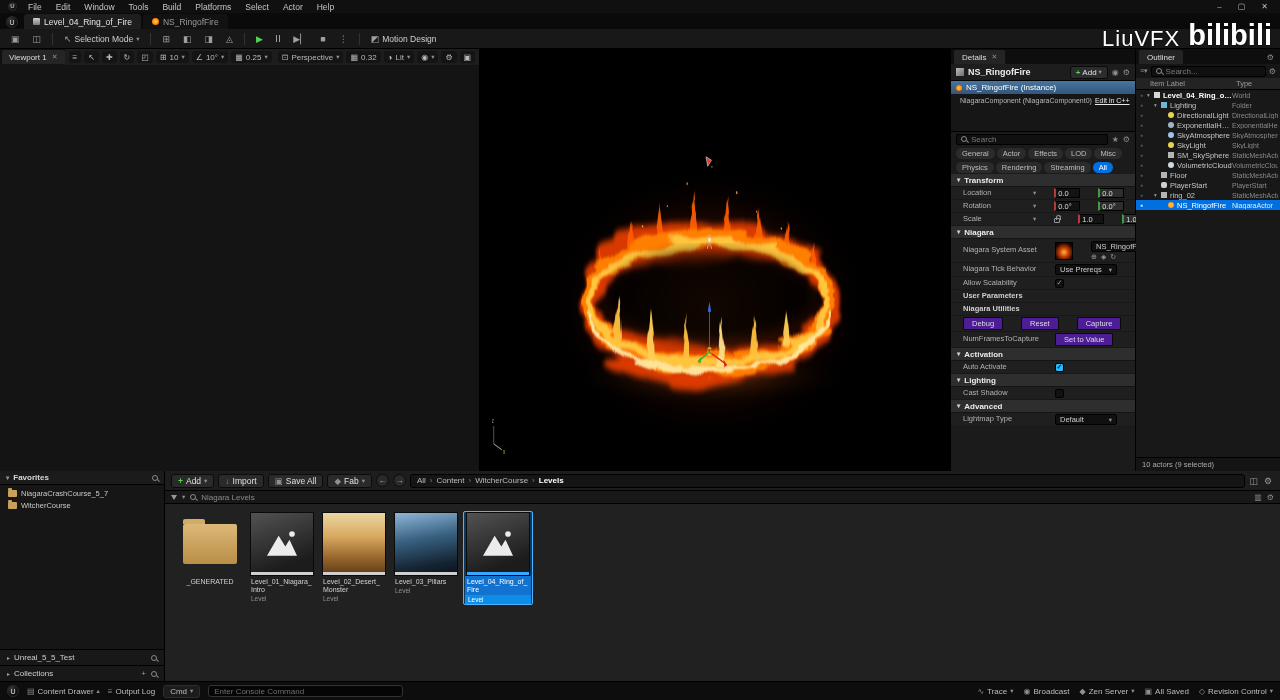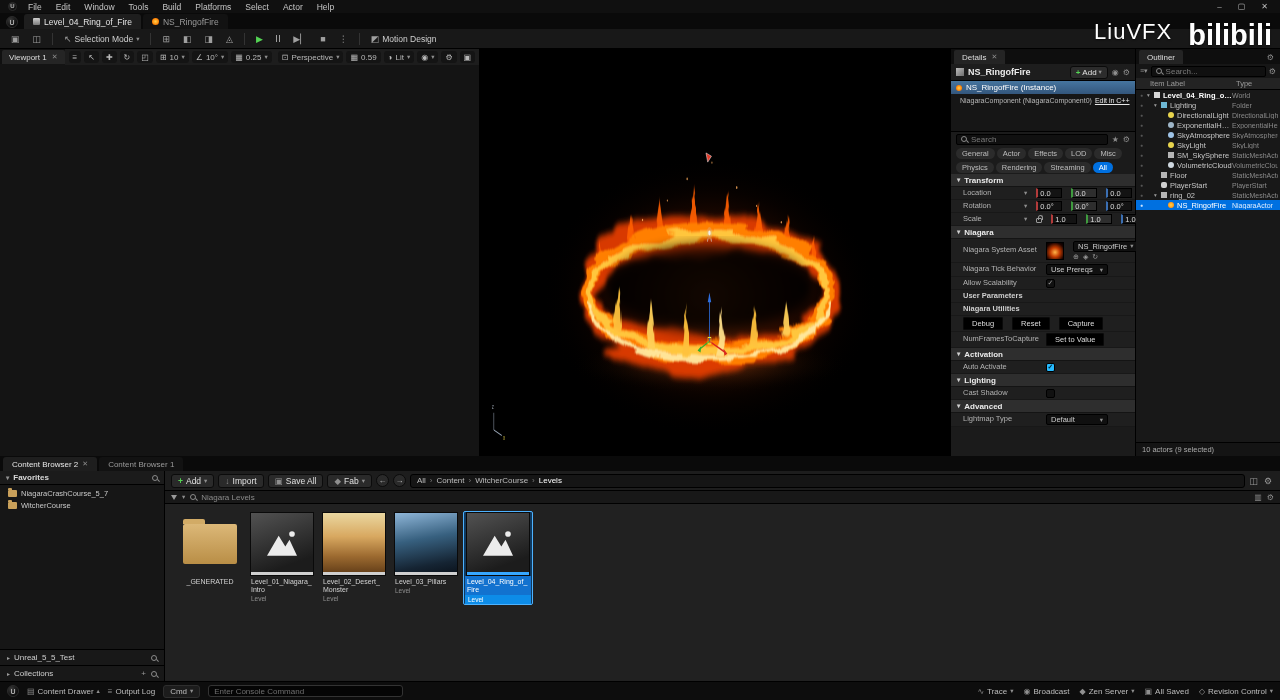--- a/index.html
+++ b/index.html
@@ -55,29 +55,29 @@
 .comp-row .edit{margin-left:auto;color:#e8e8e8;text-decoration:underline;flex:none}
 .d-spacer{flex:none;height:26px;background:#161616;border-bottom:1px solid #000}
 .search-row{flex:none;height:14px;display:flex;align-items:center;gap:4px;padding:0 5px;background:#1b1b1b}
 .search-box{flex:1;height:11px;background:#101010;border:1px solid #000;border-radius:2px;display:flex;align-items:center;gap:4px;padding:0 4px;color:#7a7a7a;overflow:hidden;white-space:nowrap}
 .sr-ic{color:#8a8a8a;font-size:8px;flex:none}
 .filters{flex:none;display:flex;gap:2px;padding:2px 5px 1px}
 .pill{padding:1px 6px;background:#2b2b2b;border-radius:7px;font-size:7.5px;color:#bdbdbd;white-space:nowrap}
 .pill.active{background:var(--accent-blue,#0070e0);color:#fff}
 .sec-header{flex:none;height:13px;background:#2e2e2e;display:flex;align-items:center;gap:4px;padding:0 6px;color:#eaeaea;font-weight:bold;font-size:8px;border-bottom:1px solid #141414}
 .sec-header .caret{color:#cfcfcf}
-.prop-row{flex:none;min-height:13px;display:flex;align-items:center;gap:9px;padding:1px 5px 1px 12px;border-bottom:1px solid #181818;background:#1f1f1f}
+.prop-row{flex:none;min-height:13px;display:flex;align-items:center;gap:18px;padding:1px 5px 1px 12px;border-bottom:1px solid #181818;background:#1f1f1f}
 .prop-label{width:74px;flex:none;color:#b2b2b2;font-size:7.5px;line-height:1.1}
 .prop-label.w-sm{width:52px}
 .num-field{width:26px;height:10px;background:#131313;border:1px solid #000;border-left:2px solid #666;color:#ddd;font-size:7.5px;display:flex;align-items:center;padding-left:2px;flex:none}
 .num-field.mid{background:#2e2e2e}
 .combo{height:11px;background:#101010;border:1px solid #000;border-radius:2px;display:flex;align-items:center;justify-content:space-between;gap:3px;padding:0 4px;color:#ccc;min-width:62px;font-size:7.5px;white-space:nowrap}
 .checkbox{width:9px;height:9px;background:#111;border:1px solid #000;border-radius:2px;display:flex;align-items:center;justify-content:center;font-size:7px;color:#9a9a9a;flex:none}
 .checkbox.checked-blue{background:var(--highlight-blue,#26bbff);color:#05293a;font-weight:bold}
-.dbtn{padding:1px 8px;background:#000000;border:1px solid #0a0a0a;border-radius:1px;color:#ddd;font-size:7.5px;white-space:nowrap}
+.dbtn{padding:1px 8px;background:#4c1d95;border:1px solid #0a0a0a;border-radius:1px;color:#ddd;font-size:7.5px;white-space:nowrap}
 .asset-thumb{width:18px;height:18px;flex:none;border:1px solid #000;background:radial-gradient(circle at 50% 58%,#ffb347 0,#c33b00 38%,#1d0400 78%,#000 100%)}
 .asset-col{display:flex;flex-direction:column;gap:1px}
 .asset-ops{display:flex;gap:4px;color:#9a9a9a;font-size:7px}
 .lock-icon{width:6px;height:5px;border:1px solid #999;border-radius:1px;position:relative;margin-top:3px;flex:none}
 .lock-icon::before{content:"";position:absolute;top:-4px;left:1px;width:3px;height:4px;border:1px solid #999;border-bottom:none;border-radius:3px 3px 0 0}
 .d-fill{flex:1;background:#1b1b1b}
 
 
 .outliner-col{width:144px;flex:none;background:#181818;display:flex;flex-direction:column;font-size:8px;min-height:0}
 .out-search{flex:none;height:14px;display:flex;align-items:center;gap:3px;padding:0 4px;background:#161616}
@@ -115,21 +115,21 @@
 .fav-list{flex:1;padding:2px 0}
 .fav-row{height:12px;display:flex;align-items:center;gap:4px;padding:0 8px;font-size:7.5px;color:#c9c9c9;white-space:nowrap;overflow:hidden}
 .cb-bottom-row{flex:none;height:16px;border-top:1px solid #000;background:#181818;display:flex;align-items:center;gap:4px;padding:0 7px;font-size:8px;color:#cfcfcf}
 .cb-bottom-row .exp{font-size:6px;color:#9a9a9a}
 .row-right{margin-left:auto;display:flex;align-items:center;gap:5px;color:#9a9a9a;font-size:8px}
 .cb-main{flex:1;display:flex;flex-direction:column;min-width:0;background:#212121}
 .cb-toolbar{flex:none;height:20px;background:#1d1d1d;border-bottom:1px solid #000;display:flex;align-items:center;gap:4px;padding:0 6px;font-size:8.5px}
 .cbtn{display:flex;align-items:center;gap:3px;background:#2a2a2a;border:1px solid #0b0b0b;border-radius:3px;padding:1px 6px;color:#e0e0e0;white-space:nowrap}
 .navc{width:13px;height:13px;border-radius:50%;background:#2a2a2a;border:1px solid #0b0b0b;display:flex;align-items:center;justify-content:center;color:#bdbdbd;font-size:8px;flex:none}
 .breadcrumb{flex:1;display:flex;align-items:center;gap:4px;background:#151515;border:1px solid #000;border-radius:3px;height:14px;padding:0 6px;font-size:8px;color:#bdbdbd;overflow:hidden;white-space:nowrap}
-.bc-item.current{color:#fff;font-weight:normal}
+.bc-item.current{color:#fff;font-weight:bold}
 .bc-sep{color:#777}
 .cb-tool-right{display:flex;gap:6px;color:#9a9a9a;font-size:9px;padding-right:2px}
 .cb-filterrow{flex:none;height:13px;background:#181818;border-bottom:1px solid #000;display:flex;align-items:center;gap:5px;padding:0 6px;font-size:8px;color:#8b8b8b}
 .funnel{width:0;height:0;border-left:3px solid transparent;border-right:3px solid transparent;border-top:5px solid #999;flex:none}
 .cb-items{flex:1;display:flex;align-items:flex-start;gap:2px;padding:7px 0 0 10px;overflow:hidden}
 .cb-item{width:70px;flex:none;display:flex;flex-direction:column;align-items:center;border:1px solid transparent;border-radius:2px}
 .cb-item.selected{border-color:#4db2ff;background:#10395e}
 .thumb{width:64px;height:64px;flex:none;position:relative;border:1px solid #0a0a0a;display:flex;align-items:center;justify-content:center;overflow:hidden}
 .thumb svg{width:40px;height:40px}
 .t-level{background:linear-gradient(160deg,#525252,#1c1c1c 78%)}
@@ -150,21 +150,21 @@
 .cb-status{flex:none;height:17px;display:flex;align-items:center;padding:0 9px;font-size:7.5px;color:#a8a8a8}
 
 
 .statusbar{flex:none;height:19px;background:#0d0d0d;border-top:1px solid #000;display:flex;align-items:center;gap:8px;padding:0 7px;font-size:8px;color:#bdbdbd}
 .sbtn{display:flex;align-items:center;gap:3px;white-space:nowrap}
 .cmdbox{display:flex;align-items:center;gap:3px;background:#1c1c1c;border:1px solid #2e2e2e;border-radius:3px;padding:1px 6px}
 .console-input{width:195px;height:12px;background:#050505;border:1px solid #333;border-radius:3px;display:flex;align-items:center;padding:0 5px;color:#6f6f6f;overflow:hidden;white-space:nowrap}
 .sb-right{margin-left:auto;display:flex;align-items:center;gap:10px}
 
 
-.wm-top{position:absolute;top:19px;right:8px;display:flex;align-items:flex-start;gap:16px;z-index:60;color:#fff;text-shadow:0 1px 2px rgba(0,0,0,.6)}
+.wm-top{position:absolute;top:19px;right:8px;display:flex;align-items:flex-end;gap:8px;z-index:60;color:#fff;text-shadow:0 1px 2px rgba(0,0,0,.6)}
 .wm-liuvfx{font-size:22px;font-weight:500;letter-spacing:1px}
 .wm-bili{font-size:29px;font-weight:800;letter-spacing:0;transform:scaleY(1.04)}
 .wm-redefine{position:absolute;right:16px;bottom:30px;z-index:50;font-size:20px;font-weight:bold;letter-spacing:7px;color:rgba(255,255,255,.33)}
 
 
 .mag{width:6px;height:6px;border:1px solid #8a8a8a;border-radius:50%;position:relative;display:inline-block;flex:none}
 .mag::after{content:"";position:absolute;width:3px;height:1px;background:#8a8a8a;transform:rotate(45deg);right:-3px;bottom:-1px}
 .mini-folder{width:9px;height:7px;background:var(--folder-yellow,#c9a05a);border-radius:1px;position:relative;flex:none}
 .mini-folder::before{content:"";position:absolute;top:-2px;left:0;width:4px;height:2px;background:inherit;border-radius:1px 1px 0 0}
 .dim{color:#8f8f8f}
@@ -251,21 +251,21 @@
         <span class="vp-group">≡</span>
         <span class="vp-group">↖</span>
         <span class="vp-group">✚</span>
         <span class="vp-group">↻</span>
         <span class="vp-group">◰</span>
         <span class="vp-group">⊞ <span>10</span> <span class="caret">▾</span></span>
         <span class="vp-group">∠ <span>10°</span> <span class="caret">▾</span></span>
         <span class="vp-group">▦ <span>0.25</span> <span class="caret">▾</span></span>
         <span class="vp-sp"></span>
         <span class="vp-group">⊡ <span>Perspective</span> <span class="caret">▾</span></span>
-        <span class="vp-group">▦ <span>0.59</span></span>
+        <span class="vp-group">▦ <span>0.32</span></span>
         <span class="vp-group">◑ <span>Lit</span> <span class="caret">▾</span></span>
         <span class="vp-group">◉ <span class="caret">▾</span></span>
         <span class="vp-group">⚙</span>
         <span class="vp-group">▣</span>
       </div>
       <div class="vp-canvas">
         <svg class="fire" viewBox="0 0 950 376" preserveAspectRatio="none">
           <defs>
             <radialGradient id="glowG" cx="50%" cy="50%" r="50%">
               <stop offset="0%" stop-color="#ff6a14" stop-opacity="0.5"></stop>
@@ -640,29 +640,20 @@
             <span class="out-exp"></span>
             <span class="out-ico oi-fx"></span>
             <span class="out-name">NS_RingofFire</span>
             <span class="out-type">NiagaraActor</span>
           </div>
         </div>
       <div class="out-footer">10 actors (9 selected)</div>
     </div>
   </div>
 
-  <div class="cb-tabrow">
-    <span class="atab active" style="height:14px;font-size:8px">
-      <span>Content Browser 2</span>
-      <span class="closex">✕</span>
-    </span>
-    <span class="atab" style="height:14px;font-size:8px">
-      <span>Content Browser 1</span>
-    </span>
-  </div>
 
   <div class="cb-body">
     <div class="cb-left">
       <div class="fav-header">
         <span class="caret">▾</span>
         <span>Favorites</span>
         <span class="mag"></span>
       </div>
       <div class="fav-list">
           <div class="fav-row">

